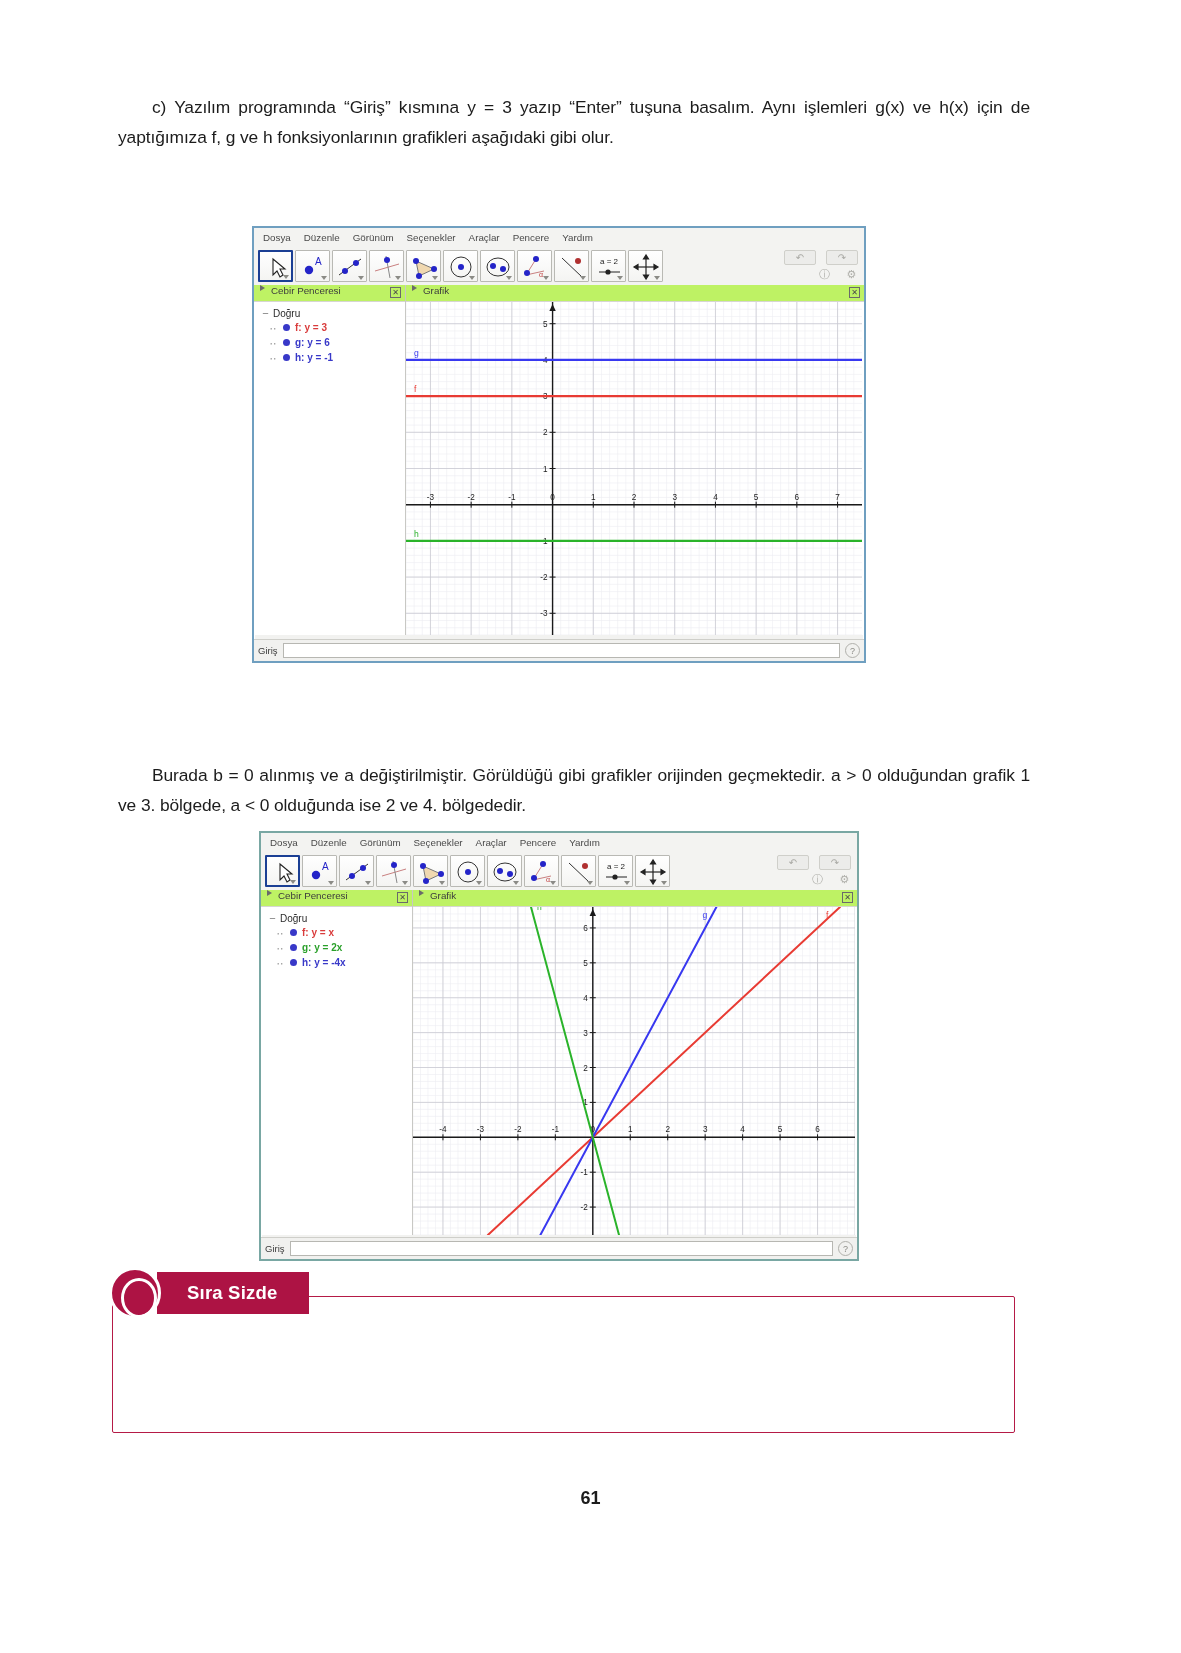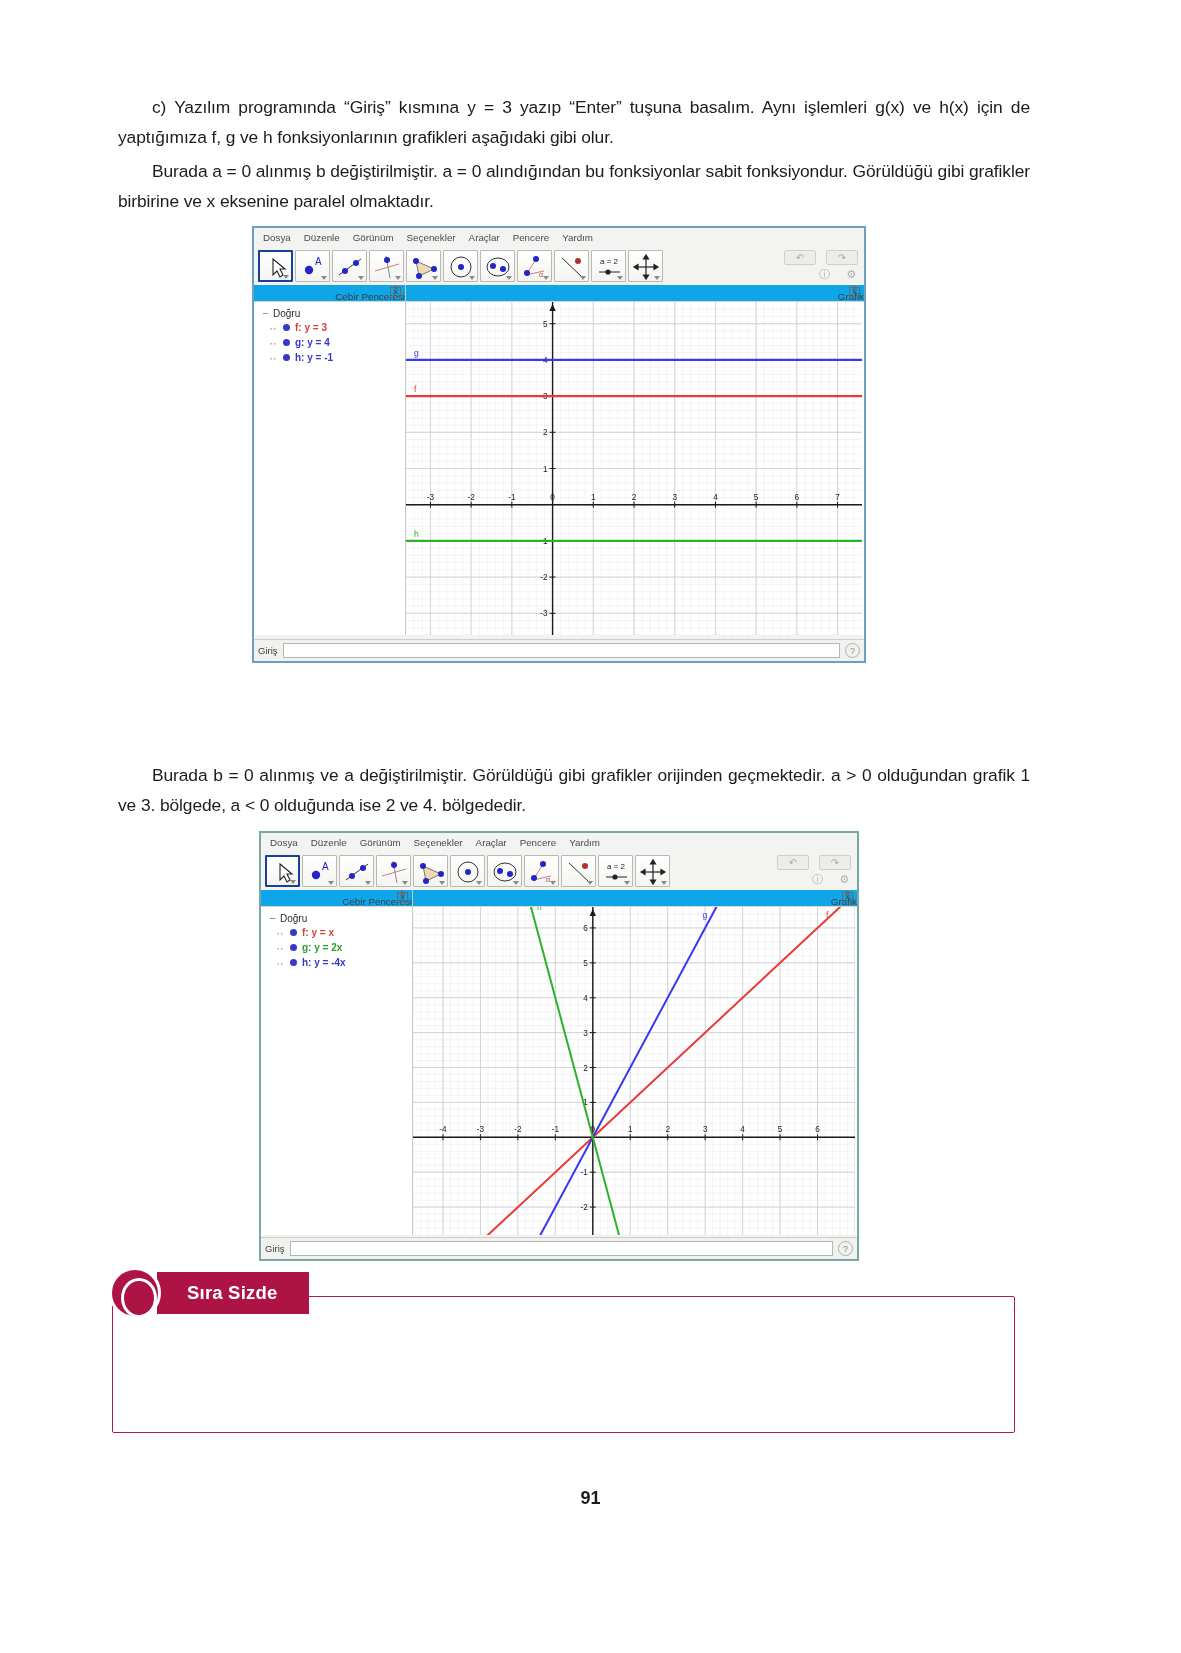--- a/index.html
+++ b/index.html
@@ -94,27 +94,26 @@
   }
   .ricon { width:13px;height:13px;color:#b0b0ab;font-size:11px;line-height:13px;text-align:center; }
 
   
   .gg-body { display:flex; background:#ffffff; }
   .panel-alg { width:152px; background:#ffffff; border-right:1px solid #c8c8c4; }
   .panel-graph { flex:1; position:relative; background:#ffffff; }
 
   .panel-head {
     height:17px;
-    background:#0ea5e9;
+    background:#bef264;
     border-bottom:1px solid #d6d6d2;
-    display:flex; align-items:flex-end;
+    display:flex; align-items:flex-start;
     font-size:9.8px; color:#3d3d3d;
     padding-left:6px;
     position:relative;
-    flex-direction:column;
   }
   .panel-head .arrow {
     width:0;height:0;
     border-top:3.6px solid transparent;
     border-bottom:3.6px solid transparent;
     border-left:5.2px solid #6a6a6a;
     margin-right:6px;
   }
   .panel-head .closebox {
     position:absolute; right:4px; top:2px;
@@ -226,23 +225,20 @@
 </style>
 </head>
 <body>
 
 <div class="page">
 
   <div class="para" style="left:103px; top:92px; width:912px;">
     <span class="ind"></span><span>c) Yazılım programında “Giriş” kısmına y = 3 yazıp “Enter” tuşuna basalım. Aynı işlemleri g(x) ve h(x) için de yaptığımıza f, g ve h fonksiyonlarının grafikleri aşağıdaki gibi olur.</span>
   </div>
 
-  <div class="para" style="left:103px; top:156px; width:912px;">
-    <span class="ind"></span><span>Burada a = 0 alınmış b değiştirilmiştir. a = 0 alındığından bu fonksiyonlar sabit fonksiyondur. Görüldüğü gibi grafikler birbirine ve x eksenine paralel olmaktadır.</span>
-  </div>
 
   <div class="gg w1" style="left:252px; top:226px; width:614px; height:437px;">
 
     <div class="gg-menu">
       <span>Dosya</span>
       <span>Düzenle</span>
       <span>Görünüm</span>
       <span>Seçenekler</span>
       <span>Araçlar</span>
       <span>Pencere</span>
@@ -365,21 +361,21 @@
             <span>Doğru</span>
           </div>
           <div class="alg-item">
             <span class="dots">‧‧</span>
             <span class="bullet"></span>
             <span style="color:#d93b3b">f: y = 3</span>
           </div>
           <div class="alg-item">
             <span class="dots">‧‧</span>
             <span class="bullet"></span>
-            <span style="color:#3838c8">g: y = 4</span>
+            <span style="color:#3838c8">g: y = 6</span>
           </div>
           <div class="alg-item">
             <span class="dots">‧‧</span>
             <span class="bullet"></span>
             <span style="color:#3838c8">h: y = -1</span>
           </div>
         </div>
       </div>
 
       <div class="panel-graph">
@@ -915,14 +911,14 @@
     </div>
   </div>
 
   <div class="callout" style="left:112px; top:1296px; width:903px; height:137px;">
     <div class="ribbon">
       <span>Sıra Sizde</span>
     </div>
     <div class="ribbon-badge"></div>
   </div>
 
-  <div class="pagenum">91</div>
+  <div class="pagenum">61</div>
 </div>
 
 </body></html>

